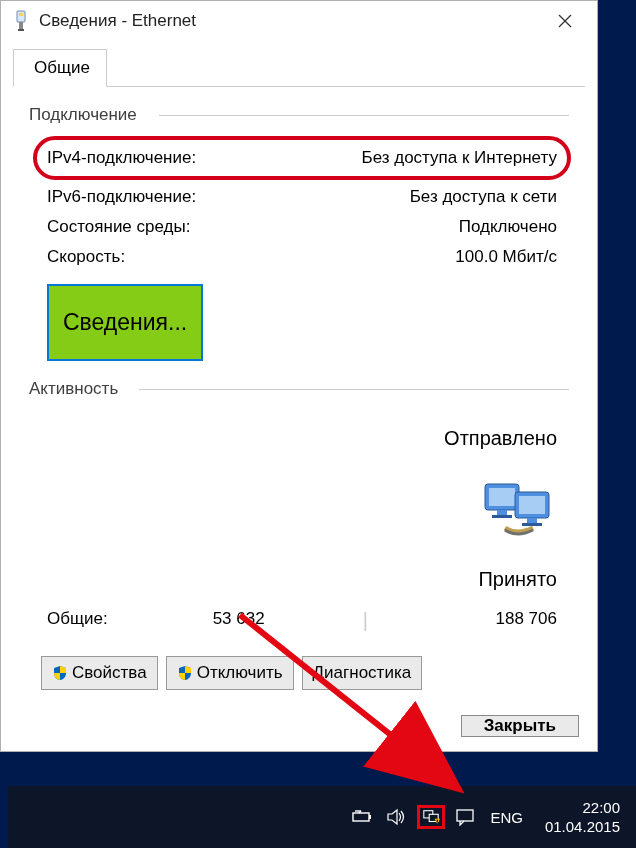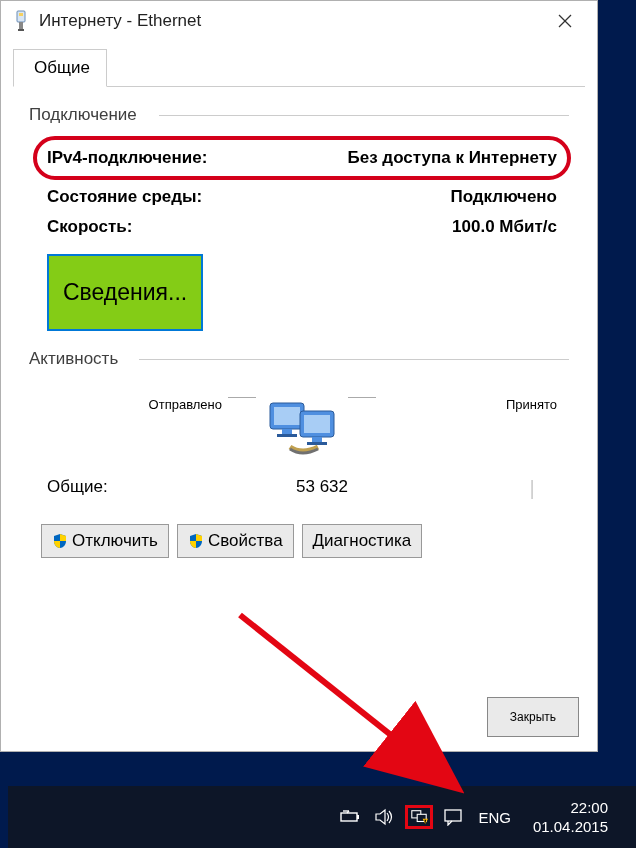--- a/index.html
+++ b/index.html
@@ -72,45 +72,45 @@
     }
     .group-title.activity::after { left: 110px; }
     .group {
       padding: 6px 12px 18px 18px;
     }
     .row {
       display: flex;
       justify-content: space-between;
       padding: 5px 0;
       font-size: 17px;
-      font-weight: bold;
     }
     .highlight-ring {
       border: 4px solid #d4001a;
       border-radius: 22px;
       padding: 3px 10px 3px 10px;
       margin: -3px -14px 2px -14px;
     }
     .details-btn {
       margin-top: 12px;
       padding: 23px 14px;
       border: 2px solid #0078d7;
       background: #84cc16;
       font-size: 23px;
       cursor: pointer;
     }
     .activity-box {
       padding: 20px 12px 10px 18px;
     }
     .activity-row {
       display: flex;
-      align-items: flex-start;
+      align-items: flex-end;
       justify-content: space-between;
-      font-size: 13px;
+      font-size: 20px;
       margin-bottom: 18px;
+      flex-direction: column;
     }
     .activity-label-left { text-align: left; }
     .activity-label-right { text-align: right; }
     .line {
       flex: 0 0 28px;
       border-top: 1px solid #aaa;
       height: 1px;
       margin: 0 6px;
     }
     .monitors {
@@ -143,35 +143,36 @@
     }
     .shield {
       width: 16px; height: 16px;
     }
     .footer {
       position: absolute;
       bottom: 14px;
       right: 18px;
     }
     .close-btn2 {
-      padding: 12px 22px;
+      padding: 0 22px;
       border: 1px solid #888;
       background: #eaeaea;
-      font-size: 12px;
-      cursor: pointer;
+      font-size: 17px;
+      cursor: pointer;
+      font-weight: bold;
     }
     .taskbar {
       position: absolute;
       bottom: 0; left: 8px; right: 0;
       height: 62px;
       background: #0d1628;
       display: flex;
       align-items: center;
       justify-content: flex-end;
-      padding: 0 28px;
+      padding: 0 16px;
       color: #fff;
       font-size: 15px;
     }
     .tray-icon {
       width: 28px; height: 24px;
       display: flex;
       align-items: center; justify-content: center;
       margin: 0 3px;
       cursor: pointer;
     }
@@ -196,21 +197,21 @@
 <div class="window">
   <div class="titlebar">
     <span class="titlebar-icon">
       <svg viewBox="0 0 16 22" width="16" height="22">
         <rect x="4" y="1" width="8" height="11" rx="1" fill="#d8e6f5" stroke="#6a8db5"></rect>
         <rect x="6" y="3" width="4" height="3" fill="#f5d060"></rect>
         <rect x="6" y="12" width="4" height="7" fill="#888"></rect>
         <rect x="5" y="19" width="6" height="2" fill="#555"></rect>
       </svg>
     </span>
-    <span class="titlebar-title">Интернету - Ethernet</span>
+    <span class="titlebar-title">Сведения - Ethernet</span>
     <div class="close-btn">
       <svg width="14" height="14" viewBox="0 0 14 14">
         <line x1="1" y1="1" x2="13" y2="13" stroke="#333" stroke-width="1.3"></line>
         <line x1="13" y1="1" x2="1" y2="13" stroke="#333" stroke-width="1.3"></line>
       </svg>
     </div>
   </div>
 
   <div class="tabs">
     <div class="tab">Общие</div>
@@ -218,20 +219,24 @@
 
   <div class="content">
 
     <div class="group-title">Подключение</div>
     <div class="group">
       <div class="highlight-ring">
         <div class="row">
           <span>IPv4-подключение:</span>
           <span>Без доступа к Интернету</span>
         </div>
+      </div>
+      <div class="row">
+        <span>IPv6-подключение:</span>
+        <span>Без доступа к сети</span>
       </div>
       <div class="row">
         <span>Состояние среды:</span>
         <span>Подключено</span>
       </div>
       <div class="row">
         <span>Скорость:</span>
         <span>100.0 Мбит/с</span>
       </div>
       <button class="details-btn">Сведения...</button>
@@ -256,46 +261,47 @@
             <path d="M 28 52 Q 40 60 56 52" stroke="#707070" stroke-width="3" fill="none"></path>
           </svg>
         </span>
         <span class="line"></span>
         <span class="activity-label-right" style="flex:1;">Принято</span>
       </div>
       <div class="bytes-row">
         <span style="width:90px;">Общие:</span>
         <span style="width:130px; text-align:center;">53 632</span>
         <span class="sep" style="width:50px; text-align:center;">|</span>
+        <span style="width:130px; text-align:right;">188 706</span>
       </div>
     </div>
 
   </div>
 
   <div class="bottom-buttons">
+    <button class="std-btn">
+      <span class="shield">
+        <svg viewBox="0 0 16 16" width="16" height="16">
+          <path d="M8 1 L14 3 V8 C14 12 11 15 8 15 C5 15 2 12 2 8 V3 Z" fill="#0067c0"></path>
+          <path d="M8 1 L14 3 V8 L8 8 Z" fill="#ffd200"></path>
+          <path d="M8 8 L8 15 C5 15 2 12 2 8 Z" fill="#ffd200"></path>
+        </svg>
+      </span>
+      <span>Свойства</span>
+    </button>
     <button class="std-btn">
       <span class="shield">
         <svg viewBox="0 0 16 16" width="16" height="16">
           <path d="M8 1 L14 3 V8 C14 12 11 15 8 15 C5 15 2 12 2 8 V3 Z" fill="#0067c0"></path>
           <path d="M8 1 L14 3 V8 L8 8 Z" fill="#ffd200"></path>
           <path d="M8 8 L8 15 C5 15 2 12 2 8 Z" fill="#ffd200"></path>
         </svg>
       </span>
       <span>Отключить</span>
     </button>
-    <button class="std-btn">
-      <span class="shield">
-        <svg viewBox="0 0 16 16" width="16" height="16">
-          <path d="M8 1 L14 3 V8 C14 12 11 15 8 15 C5 15 2 12 2 8 V3 Z" fill="#0067c0"></path>
-          <path d="M8 1 L14 3 V8 L8 8 Z" fill="#ffd200"></path>
-          <path d="M8 8 L8 15 C5 15 2 12 2 8 Z" fill="#ffd200"></path>
-        </svg>
-      </span>
-      <span>Свойства</span>
-    </button>
     <button class="std-btn">Диагностика</button>
   </div>
 
   <div class="footer">
     <button class="close-btn2">Закрыть</button>
   </div>
 </div>
 
 <svg class="arrow" width="636" height="848" style="top:0;left:0;">
   <defs>

